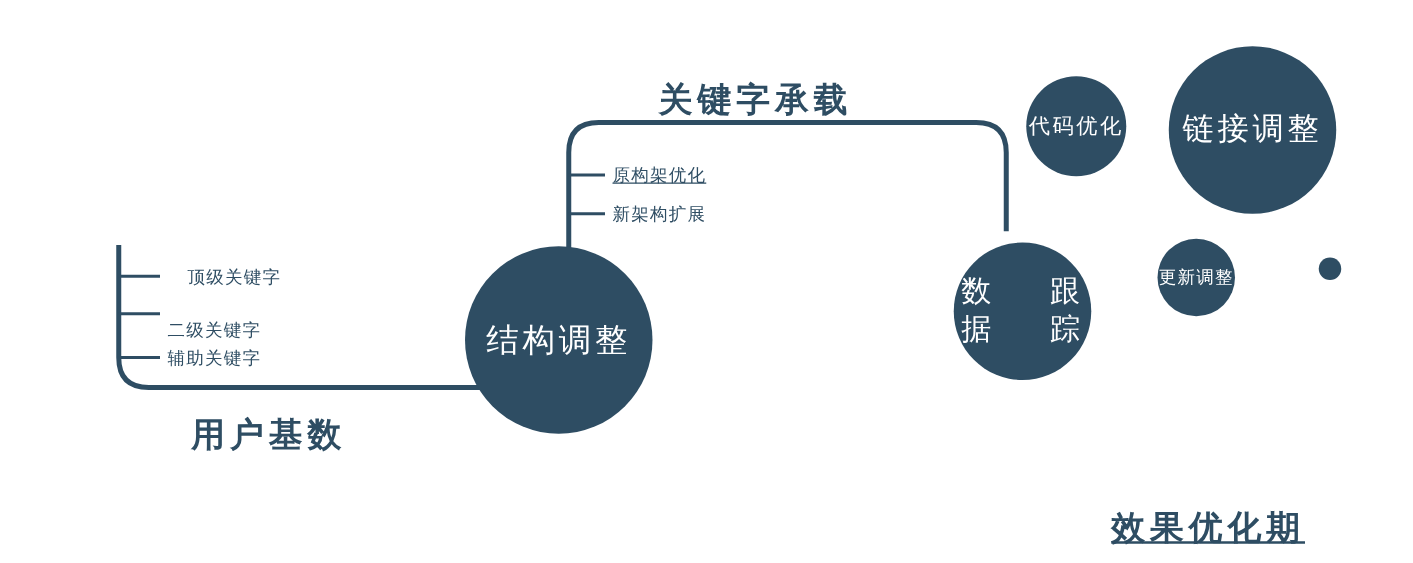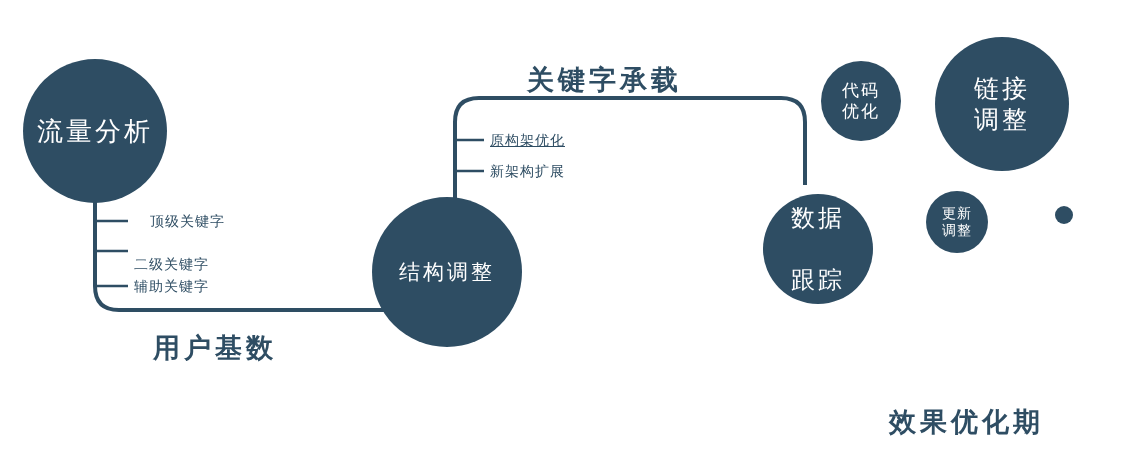--- a/index.html
+++ b/index.html
@@ -28,21 +28,20 @@
     stroke:var(--primary);
     stroke-width:2.5;
     fill:none;
   }
   .node{
     position:absolute;
     border-radius:50%;
     background:var(--primary);
     color:var(--white);
     display:flex;
-    flex-direction:column;
     align-items:center;
     justify-content:center;
     text-align:center;
     letter-spacing:3px;
     line-height:1.25;
   }
   .node span{display:block;}
   .dot{
     position:absolute;
     border-radius:50%;
@@ -64,20 +63,21 @@
     letter-spacing:4px;
     white-space:nowrap;
   }
   .footer-label{
     position:absolute;
     color:var(--primary);
     font-weight:600;
     font-size:27px;
     letter-spacing:4px;
     white-space:nowrap;
+    text-decoration:underline;
   }
 </style>
 </head>
 <body>
 
 <div class="canvas">
 
   <svg class="connectors" width="1130" height="450" viewBox="0 0 1130 450">
     <path class="main-line" d="M95 196 V286 Q95 310 119 310 H400"></path>
     <path class="tick" d="M95 221 H128"></path>
@@ -91,25 +91,22 @@
   <div class="tick-label" style="left:134px; top:213px;margin-left:16px;">顶级关键字</div>
   <div class="tick-label" style="left:134px; top:256px;">二级关键字</div>
   <div class="tick-label" style="left:134px; top:278px;">辅助关键字</div>
 
   <div class="tick-label" style="left:490px; top:132px;text-decoration:underline;">原构架优化</div>
   <div class="tick-label" style="left:490px; top:163px;">新架构扩展</div>
 
   <div class="edge-label" style="left:527px; top:62px;">关键字承载</div>
   <div class="edge-label" style="left:153px; top:330px;">用户基数</div>
 
-  <div class="node" style="left:23px; top:59px; width:144px; height:144px; font-size:26px;">
-    <span>流量分析</span>
-  </div>
 
-  <div class="node" style="left:372px; top:197px; width:150px; height:150px; font-size:21px;">
+  <div class="node" style="left:372px; top:197px; width:150px; height:150px; font-size:26px;">
     <span>结构调整</span>
   </div>
 
   <div class="node" style="left:763px; top:194px; width:110px; height:110px; font-size:24px;gap:32px;">
     <span>数据</span>
     <span>跟踪</span>
   </div>
 
   <div class="node" style="left:821px; top:61px; width:80px; height:80px; font-size:17px; letter-spacing:2px;">
     <span>代码</span>

